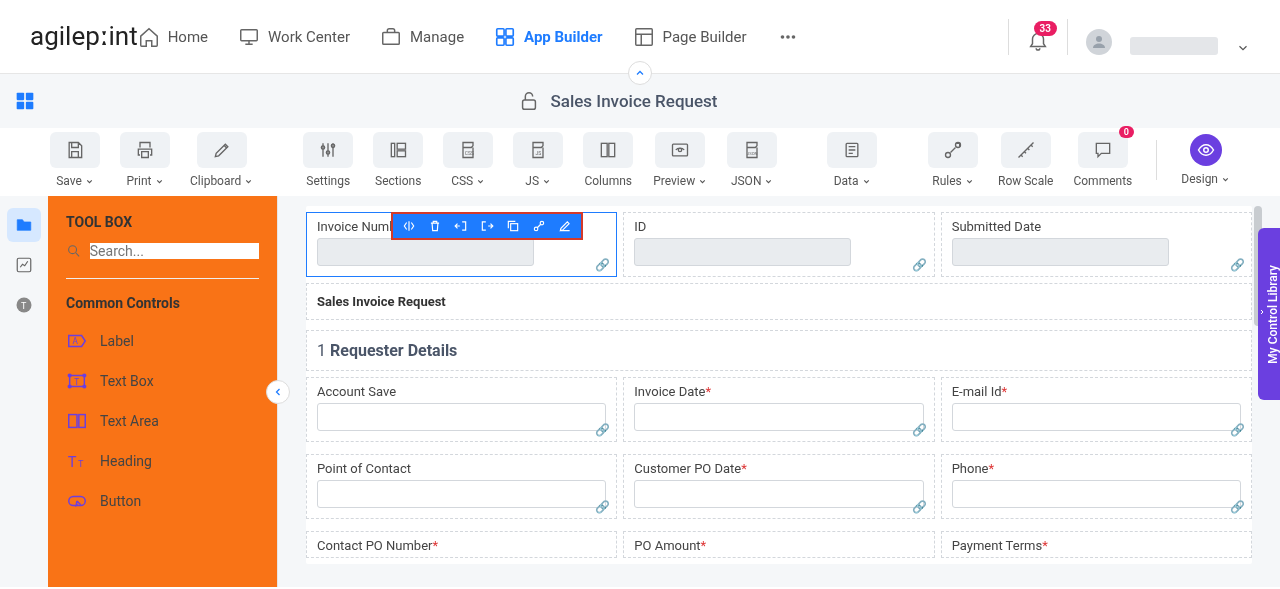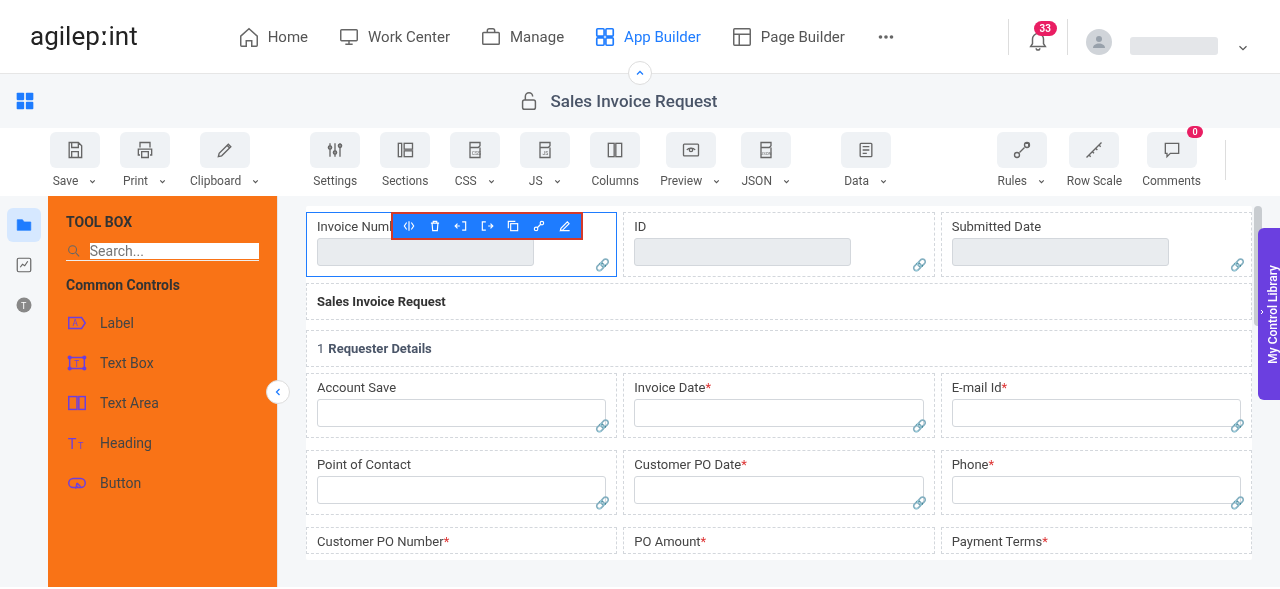--- a/index.html
+++ b/index.html
@@ -1,56 +1,56 @@
 <!DOCTYPE html>
 <html><head>
 <meta charset="utf-8">
 <style>
   * { box-sizing: border-box; margin: 0; padding: 0; font-family: -apple-system, BlinkMacSystemFont, "Segoe UI", Roboto, sans-serif; }
   body { background: #fff; width: 1280px; height: 589px; overflow: hidden; color: #4a5568; }
   .topbar { height: 74px; display: flex; align-items: center; padding: 0 30px; border-bottom: 1px solid #e6e6e6; position: relative; }
-  .logo { font-size: 26px; font-weight: 400; letter-spacing: 0; color: #222; margin-right: 100px; }
+  .logo { font-size: 26px; font-weight: 400; letter-spacing: 0; color: #222; }
   .logo b { font-weight: 700; }
   .nav { display: flex; gap: 30px; align-items: flex-start; }
   .nav-item { display: flex; align-items: center; gap: 8px; color: #555; font-size: 15px; cursor: pointer; padding: 6px 0; }
-  .nav-item.active { color: #1e7cff; }
+  .nav-item.active { color: #1e7cff; font-weight: bold; }
   .nav-item svg { width: 22px; height: 22px; }
   .nav-item.active svg { stroke: #1e7cff; fill: #1e7cff; }
   .top-right { margin-left: auto; display: flex; align-items: flex-end; gap: 18px; }
   .divider { width: 1px; height: 36px; background: #ddd; }
   .bell { position: relative; }
   .badge { position: absolute; top: -8px; right: -8px; background: #e91e63; color: #fff; font-size: 10px; border-radius: 10px; padding: 2px 6px; font-weight: 600; }
   .avatar { width: 26px; height: 26px; border-radius: 50%; background: #d0d4d9; display: flex; align-items: center; justify-content: center; }
   .user-name-blur { width: 88px; height: 18px; background: #e4e6e9; border-radius: 3px; }
   .chev-circle { position: absolute; left: 50%; bottom: -12px; transform: translateX(-50%); width: 24px; height: 24px; border-radius: 50%; background: #fff; border: 1px solid #ddd; display: flex; align-items: center; justify-content: center; cursor: pointer; }
 
   .titlebar { background: #f5f7f9; height: 54px; display: flex; align-items: center; padding: 0 14px; gap: 14px; }
   .grid-apps { width: 22px; height: 22px; display:flex;align-items:center;justify-content:center; }
   .page-title { margin: 0 auto; transform:translateX(-40px); display: flex; align-items: center; gap: 10px; font-size: 17px; color:#4a5568; font-weight: 500; }
 
   .toolbar { display: flex; align-items: center; padding: 4px 40px 8px; gap: 0; background:#fff; }
   .tool-btn { display: flex; flex-direction: column; align-items: center; gap: 6px; padding: 0 10px; cursor: pointer; }
   .tool-icon { width: 50px; height: 36px; background: #eff2f5; border-radius: 6px; display: flex; align-items: center; justify-content: center; }
   .tool-btn.badge-btn .tool-icon { position: relative; }
   .tool-badge { position: absolute; top: -6px; right: -6px; background: #e91e63; color: #fff; font-size: 9px; border-radius: 9px; padding: 1px 5px; font-weight: 600; }
-  .tool-label { font-size: 12px; color: #555; display: flex; align-items: center; gap: 10px; }
+  .tool-label { font-size: 12px; color: #555; display: flex; align-items: center; gap: 3px; }
   .design-btn .tool-icon { background: #6b3fe0; border-radius: 50%; width: 32px; height: 32px; }
   .toolbar .divider { height: 40px; margin: 0 14px; }
   .toolbar .spacer { flex: 1; }
   .toolbar .gap { width: 30px; }
 
   .workspace { display: flex; height: calc(589px - 74px - 54px - 70px); background: #f5f7f9; position: relative; }
   .left-rail { width: 48px; background: #f5f7f9; display: flex; flex-direction: column; align-items: center; padding-top: 12px; gap: 6px; }
   .rail-btn { width: 34px; height: 34px; border-radius: 6px; display:flex;align-items:center;justify-content:center; cursor:pointer; }
   .rail-btn.active { background:#d6e8ff; }
   .rail-btn.active svg path, .rail-btn.active svg rect { fill:#1e7cff; stroke:#1e7cff; }
 
   .sidebar { width: 230px; background: #f97316; padding: 18px 18px 0; overflow: hidden; border-right: 1px solid #e6e6e6; }
   .sidebar h3 { font-size: 14px; font-weight: 700; color: #333; margin-bottom: 12px; }
-  .search-row { display:flex; align-items:center; gap:8px; border-bottom:1px solid #eee; padding-bottom:0; margin-bottom:16px; }
+  .search-row { display:flex; align-items:center; gap:8px; border-bottom:1px solid #eee; padding-bottom:18px; margin-bottom:16px; }
   .search-row input { border:none; outline:none; font-size:14px; color:#888; width:100%; }
   .sb-section-title { font-weight:700; font-size:14px; color:#333; margin-bottom:10px; }
   .sb-item { display:flex; align-items:center; gap:12px; padding:9px 0; cursor:pointer; font-size:14px; color:#444; }
   .sb-item svg { width:22px; height:22px; }
 
   .sidebar-collapse { position:absolute; left:266px; top:50%; width:24px;height:24px;border-radius:50%;background:#fff;border:1px solid #ddd;display:flex;align-items:center;justify-content:center;cursor:pointer; transform:translateY(-50%); z-index:5; }
 
   .canvas-wrap { flex:1; padding: 10px 28px 0 28px; overflow-y:auto; position:relative; }
   .canvas { background:#fff; border-radius:2px; padding:0; }
   .form-row { display:flex; gap:6px; padding: 6px 0; }
@@ -59,21 +59,21 @@
   .cell-label { font-size:13px; color:#444; display:block; margin-bottom:4px; }
   .cell-input { width:75%; height:28px; background:#e9ecef; border:1px solid #d3d7dc; border-radius:3px; }
   .cell-input.full {width:100%; background:#fff;}
   .req { color:#d33; }
   .bind-icon { position:absolute; bottom:4px; right:6px; color:#1e7cff; font-size:12px; }
 
   .context-toolbar { position:absolute; top:-1px; left:84px; height:28px; background:#1e7cff; border:2.5px solid #d43a2a; display:flex; align-items:center; gap:2px; padding:0 4px; z-index:4; }
   .ctx-btn { width:24px; height:22px; display:flex;align-items:center;justify-content:center; cursor:pointer; }
 
   .section-head { padding:10px 10px; font-size:13px; font-weight:700; color:#333; border:1px dashed #d3d7dc; }
-  .section-num-head { padding:10px 10px; font-size:13px; border:1px dashed #d3d7dc; }
+  .section-num-head { padding:10px 10px; font-size:16px; border:1px dashed #d3d7dc; }
   .section-num-head span.num { font-weight:400; margin-right:4px; }
   .section-num-head span.txt { font-weight:700; }
 
   .right-tab { position:absolute; right:0; top:228px; width:22px; height:172px; background:#6b3fe0; border-radius:6px 0 0 6px; display:flex;align-items:center;justify-content:center; cursor:pointer; }
   .right-tab span { writing-mode:vertical-rl; transform:rotate(180deg); color:#fff; font-size:12px; font-weight:500; }
   .right-tab .chev { transform:rotate(180deg); margin-bottom:4px; }
 
   .scrollbar { position:absolute; right:18px; top:10px; width:8px; height:120px; background:#c8ccd0; border-radius:4px; }
 
   svg.stroke { stroke:#666; stroke-width:1.6; fill:none; }
@@ -355,20 +355,34 @@
         <svg class="stroke" width="20" height="20" viewBox="0 0 24 24">
           <path d="M4 4h16v12H10l-4 4v-4H4z"></path>
         </svg>
         <div class="tool-badge">0</div>
       </div>
     <div class="tool-label">
         <span>Comments</span>
       </div>
   </div>
   <div class="divider"></div>
+  <div class="tool-btn design-btn">
+    <div class="tool-icon">
+        <svg width="18" height="18" viewBox="0 0 24 24" style="stroke:#fff;stroke-width:2;fill:none">
+          <path d="M2 12s4-7 10-7 10 7 10 7-4 7-10 7-10-7-10-7z"></path>
+          <circle cx="12" cy="12" r="3"></circle>
+        </svg>
+      </div>
+    <div class="tool-label">
+        <span>Design</span>
+        <svg width="9" height="9" viewBox="0 0 24 24" style="stroke:#555;stroke-width:3;fill:none">
+          <path d="M6 9l6 6 6-6"></path>
+        </svg>
+      </div>
+  </div>
 </div>
 
 <div class="workspace">
 
   <div class="left-rail">
     <div class="rail-btn active">
       <svg width="18" height="18" viewBox="0 0 24 24" style="fill:#1e7cff">
           <path d="M3 5h7l2 3h9v11H3z"></path>
         </svg>
     </div>
@@ -542,21 +556,21 @@
         </div>
         <div class="form-cell">
           <span class="cell-label"><span>Phone</span><span class="req">*</span></span>
           <div class="cell-input full"></div>
           <span class="bind-icon">🔗</span>
         </div>
       </div>
 
       <div class="form-row">
         <div class="form-cell" style="min-height:20px;padding-bottom:0">
-          <span class="cell-label"><span>Customer PO Number</span><span class="req">*</span></span>
+          <span class="cell-label"><span>Contact PO Number</span><span class="req">*</span></span>
         </div>
         <div class="form-cell" style="min-height:20px;padding-bottom:0">
           <span class="cell-label"><span>PO Amount</span><span class="req">*</span></span>
         </div>
         <div class="form-cell" style="min-height:20px;padding-bottom:0">
           <span class="cell-label"><span>Payment Terms</span><span class="req">*</span></span>
         </div>
       </div>
 
     </div>

